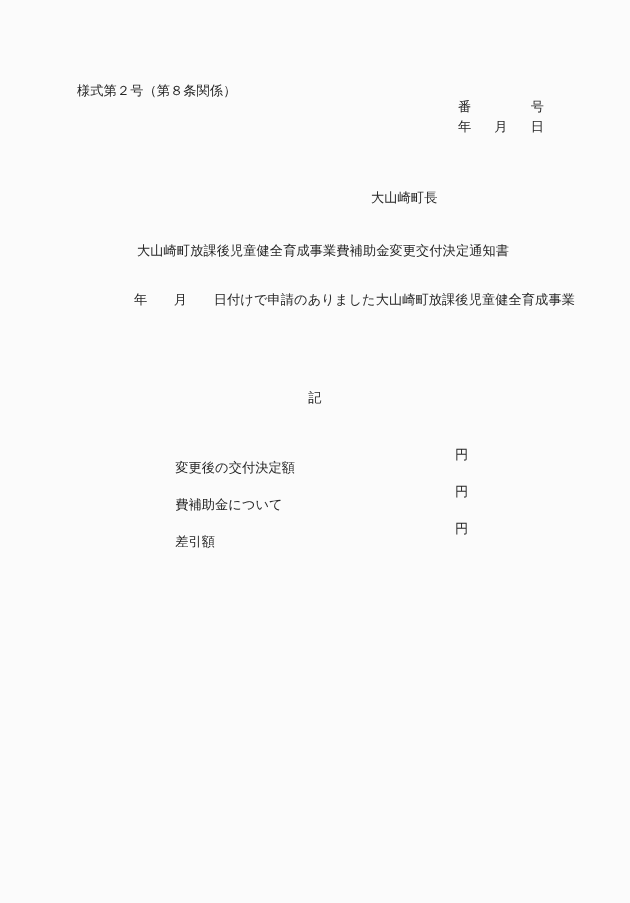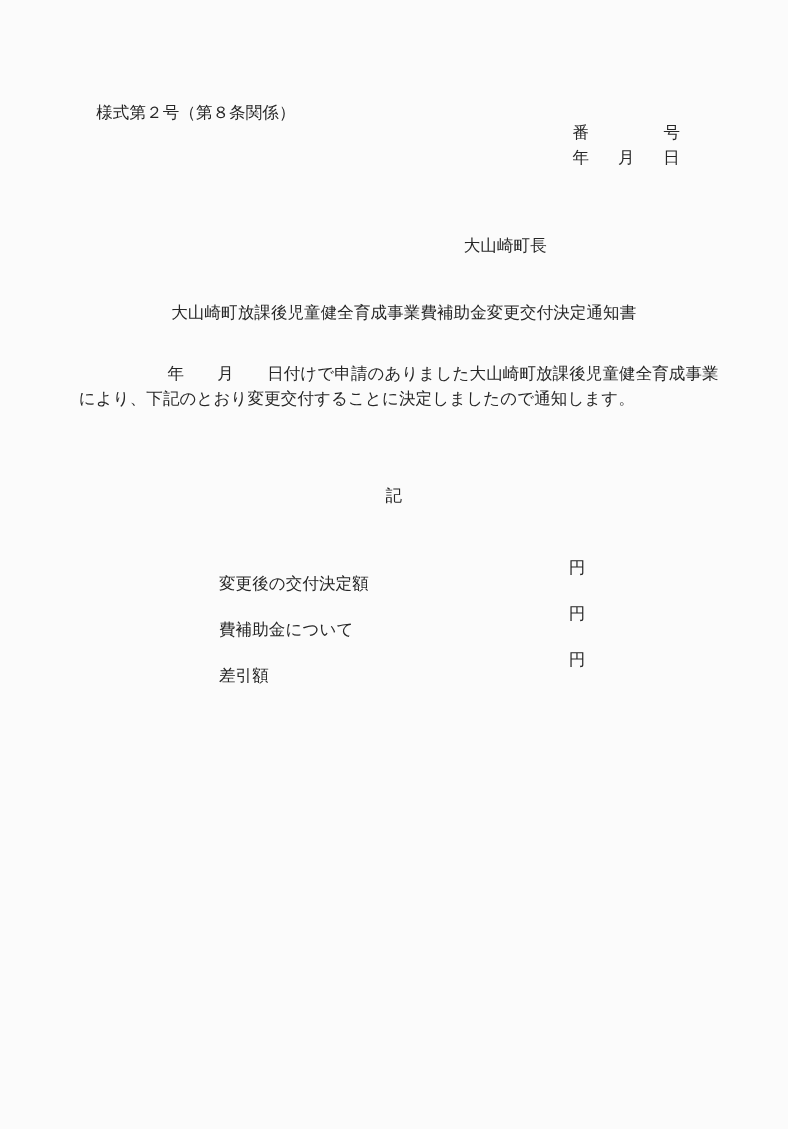--- a/index.html
+++ b/index.html
@@ -68,21 +68,20 @@
     <span>月</span>
     <span>日</span>
   </div>
 
   <div class="abs" style="left:371px; top:191px;">大山崎町長</div>
 
   <div class="abs" style="left:137px; top:244px;">大山崎町放課後児童健全育成事業費補助金変更交付決定通知書</div>
 
   <div class="body-paragraph">
     <div class="body-line indent">年　　月　　日付けで申請のありました大山崎町放課後児童健全育成事業</div>
-    <div class="body-line">により、下記のとおり変更交付することに決定しましたので通知します。</div>
   </div>
 
   <div class="abs center" style="left:0; top:391px; width:630px;">記</div>
 
   <div class="item-row" style="top:448px;">
     <span>変更後の交付決定額</span>
     <span class="item-unit">円</span>
   </div>
 
   <div class="item-row" style="top:485px;">

